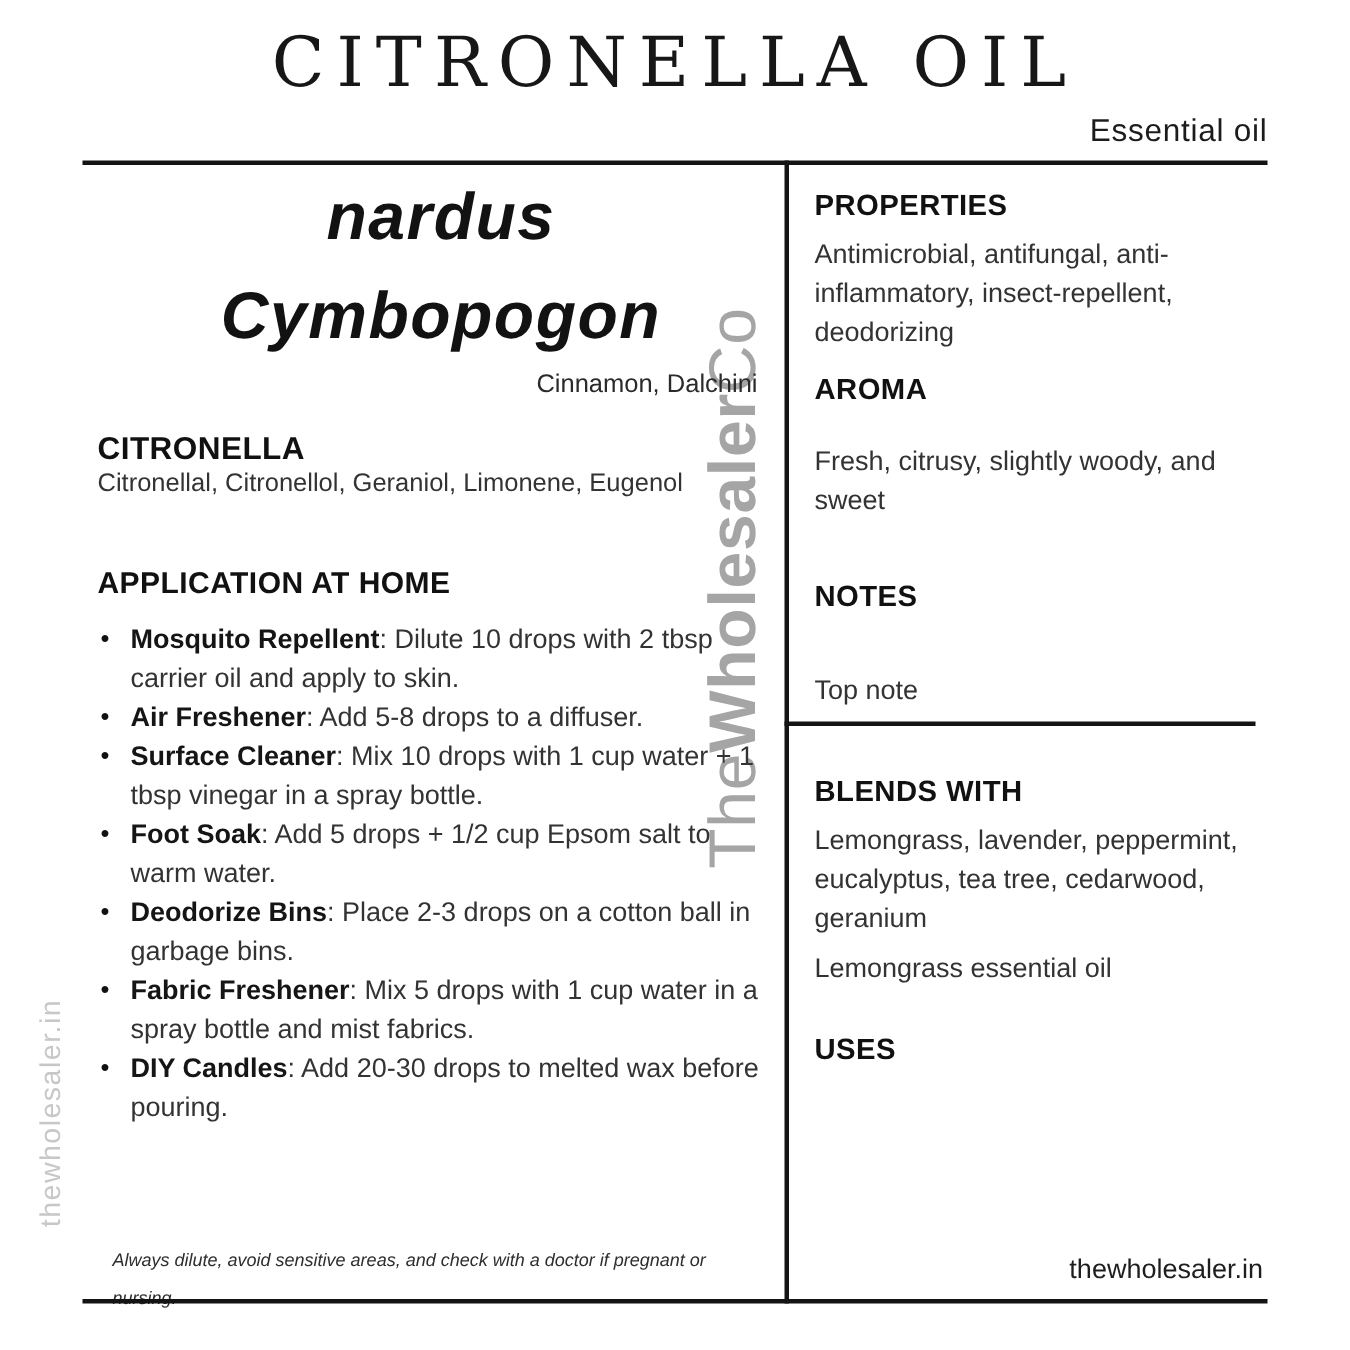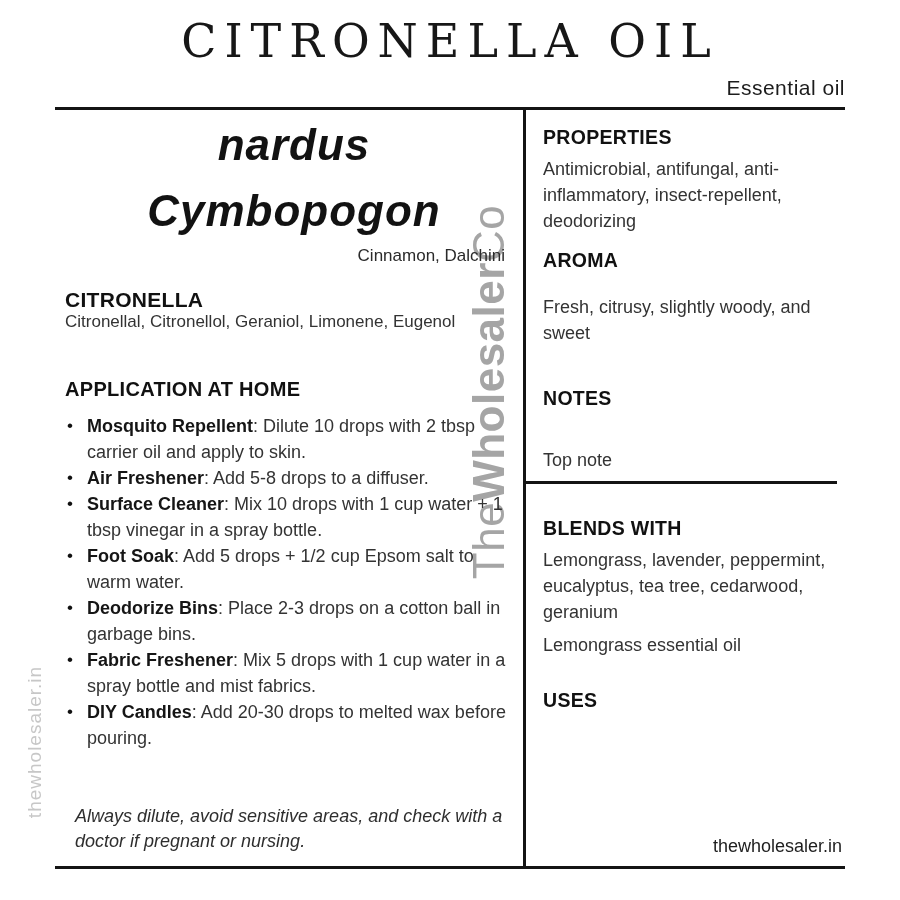--- a/index.html
+++ b/index.html
@@ -72,22 +72,22 @@
     width:445px;
   }
   .app-list li{position:relative;padding-left:22px;}
   .app-list li::before{
     content:"\2022";
     position:absolute;left:2px;top:0;
     font-size:17px;color:#111;
   }
   .app-label{font-weight:700;color:#151515;}
   .disclaimer{
-    position:absolute;left:75px;top:804px;width:432px;
-    font-style:italic;font-size:18px;line-height:25px;color:#2e2e2e;
+    position:absolute;left:75px;top:828px;width:432px;
+    font-style:italic;font-size:12px;line-height:25px;color:#2e2e2e;
     z-index:1;
   }
   
   .right-top{position:absolute;left:543px;top:126px;width:302px;z-index:1;}
   .right-bottom{position:absolute;left:543px;top:517px;width:302px;z-index:1;}
   .h-right{
     font-size:19.5px;font-weight:700;color:#111;
     letter-spacing:0.3px;margin:0;
   }
   .body-right{

